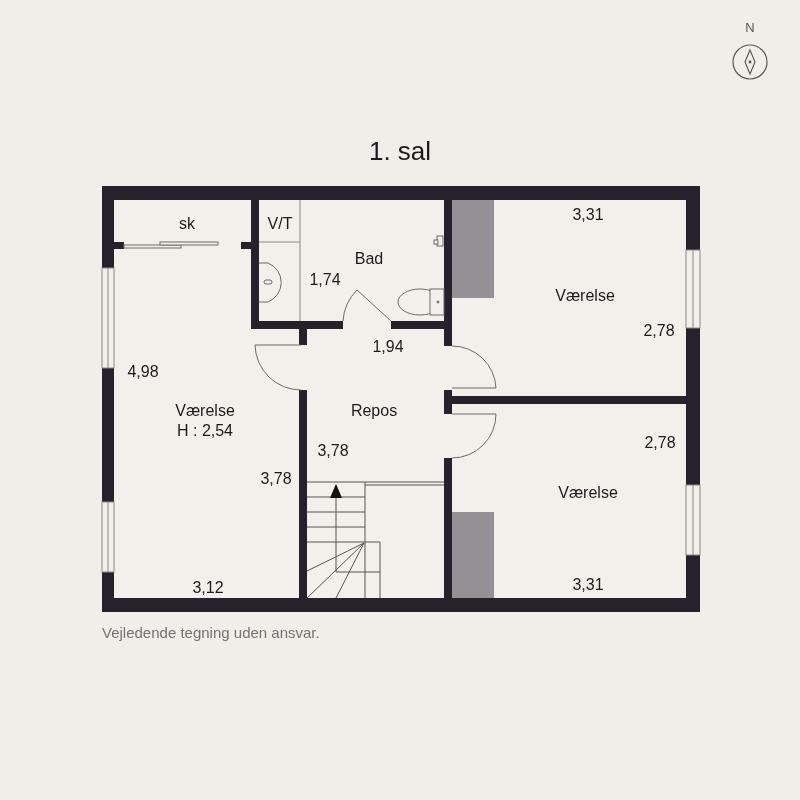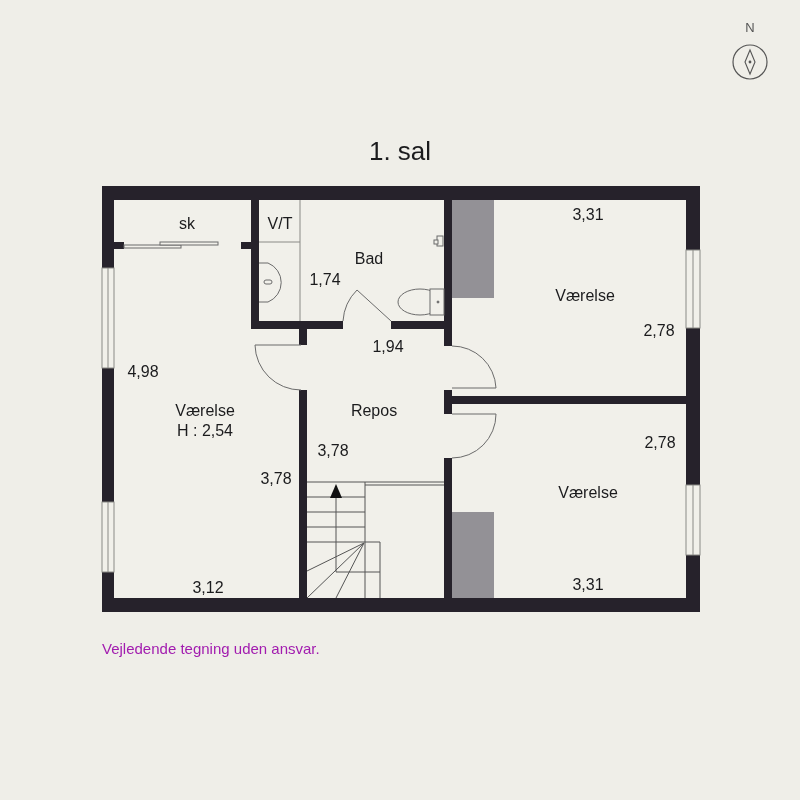--- a/index.html
+++ b/index.html
@@ -7,22 +7,22 @@
       width: 800px; height: 800px;
       background: #efeee8;
       font-family: "Liberation Sans", sans-serif;
       position: relative; overflow: hidden;
     }
     .title {
       position: absolute; left: 0; width: 800px; top: 136px;
       text-align: center; font-size: 26px; color: #1b1b1d;
     }
     .disclaimer {
-      position: absolute; left: 102px; top: 640px;
-      font-size: 15px; color: #a21caf;
+      position: absolute; left: 102px; top: 624px;
+      font-size: 15px; color: #737373;
     }
     .compass {
       position: absolute; left: 730px; top: 20px; width: 40px; height: 64px;
     }
     .compass-n {
       position: absolute; left: 0; top: 0; width: 40px; text-align: center;
       font-size: 13px; color: #555;
     }
     svg.plan { position: absolute; left: 0; top: 0; }
     .lbl { font-family: "Liberation Sans", sans-serif; font-size: 16px; fill: #1b1b1d; }

